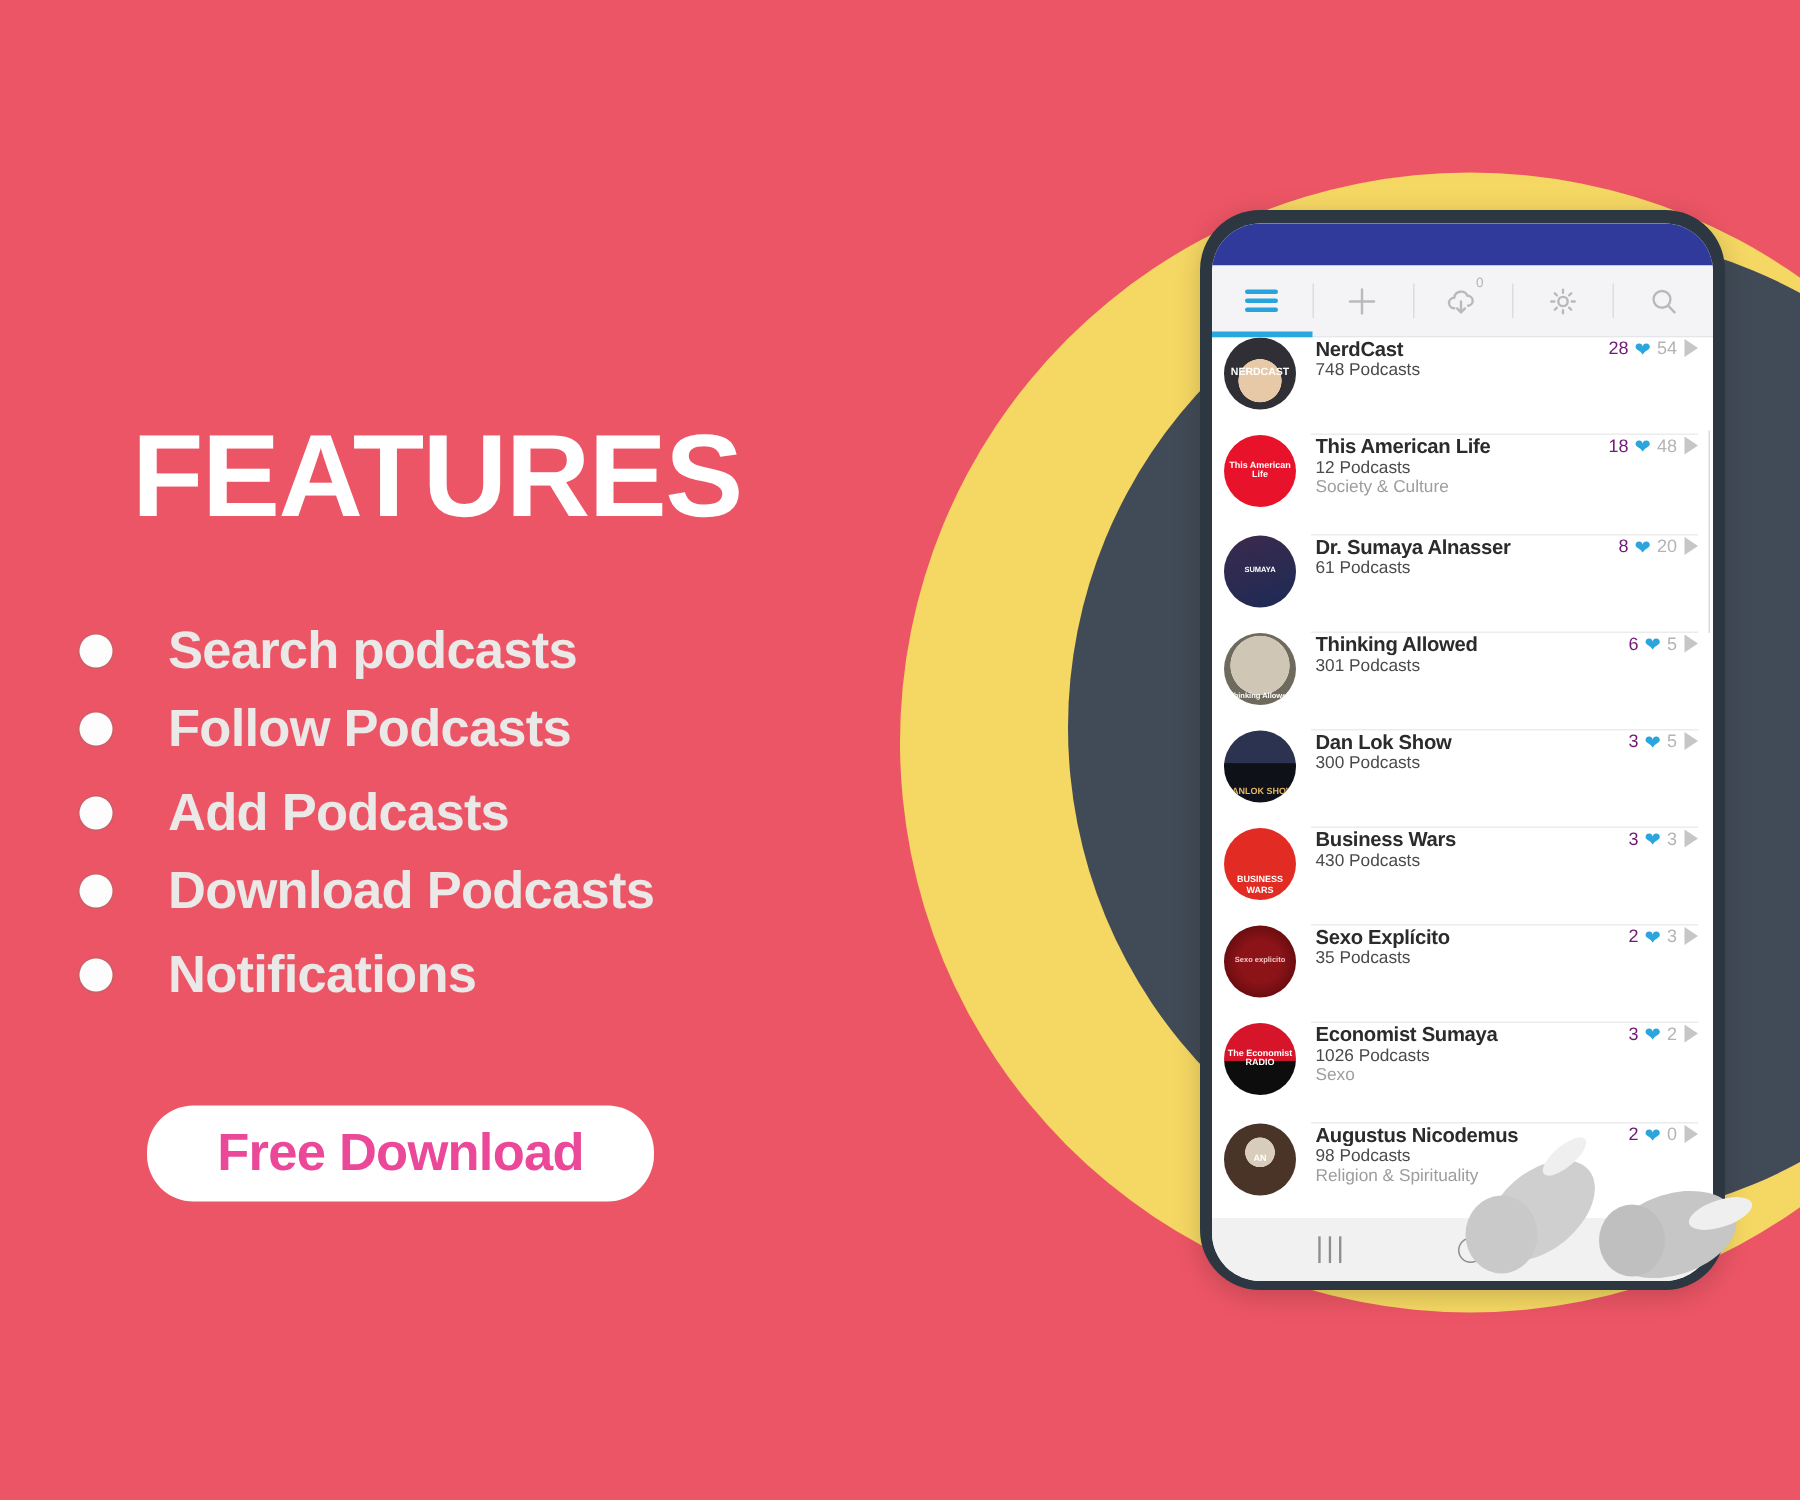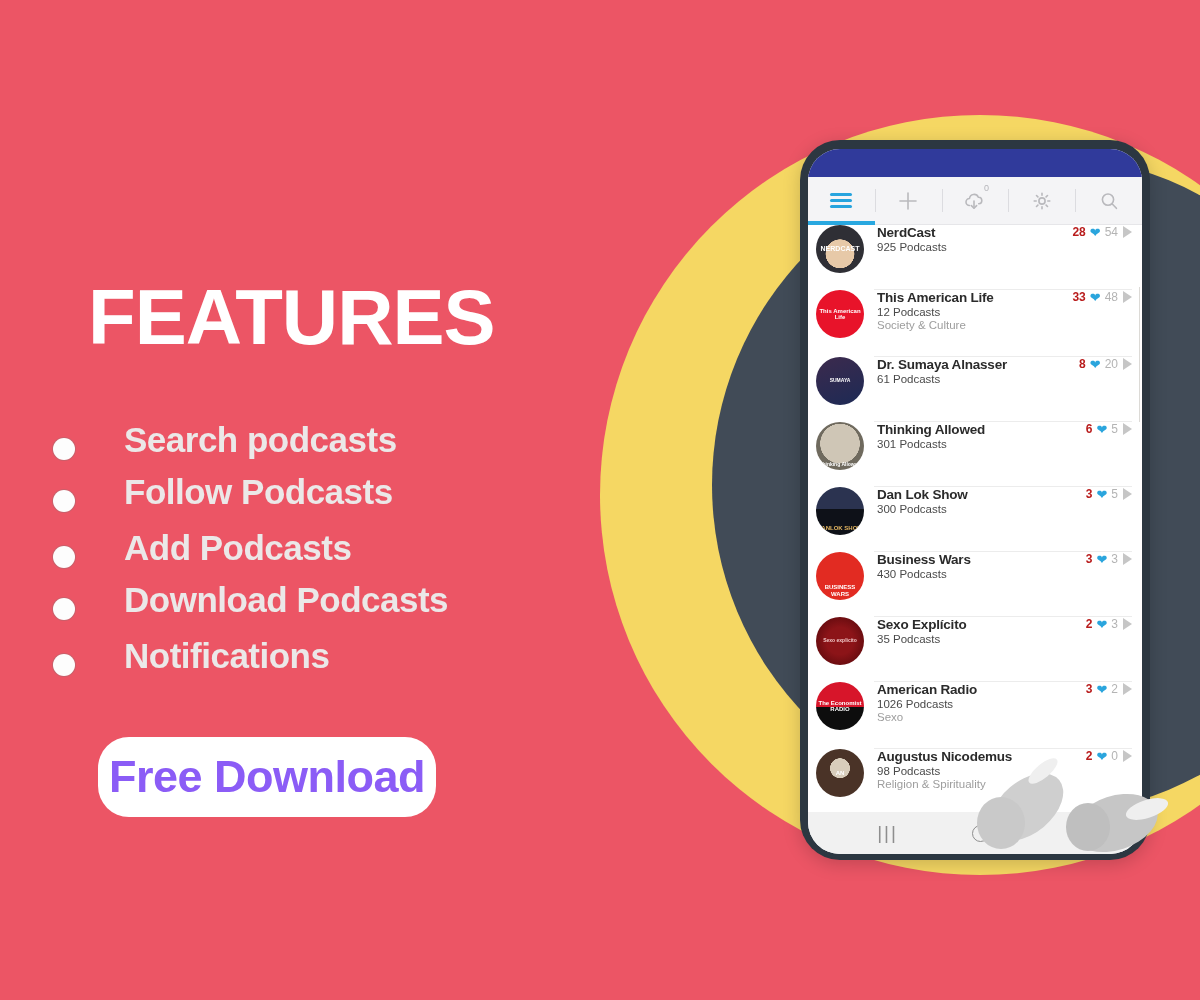--- a/index.html
+++ b/index.html
@@ -39,24 +39,23 @@
     font-size:78px;
     font-weight:bold;
     letter-spacing:-1px;
     color:#ffffff;
     line-height:0.95;
     margin-bottom:54px;
   }
   .feature-list{ list-style:none; }
   .feature-item{
     display:flex;
-    align-items:flex-end;
+    align-items:center;
     height:52px;
     margin-bottom:0px;
-    gap:12px;
   }
   .feature-item.gap-before{ margin-top:4px; }
   .bullet{
     width:22px; height:22px;
     border-radius:50%;
     background:#fdfdfd;
     box-shadow:0 0 0 1px rgba(120,120,120,.30);
     flex:0 0 auto;
     margin-left:-35px;
   }
@@ -65,27 +64,27 @@
     font-size:35px;
     font-weight:bold;
     color:#ebe8e8;
     letter-spacing:-0.5px;
     white-space:nowrap;
   }
 
   .cta-btn{
     position:absolute;
     left:98px; top:737px;
-    width:338px; height:80px;
+    width:338px; height:64px;
     border-radius:31px;
     background:#ffffff;
     border:none;
-    color:#8b5cf6;
+    color:#ec4899;
     font-family:"Liberation Sans", sans-serif;
-    font-size:45px;
+    font-size:35px;
     font-weight:bold;
     letter-spacing:-0.5px;
     cursor:pointer;
   }
 
   
   .phone{
     position:absolute;
     left:800px; top:140px;
     width:350px; height:720px;
@@ -221,21 +220,21 @@
     color:#9d9d9d;
     margin-top:1px;
   }
   .row-stats{
     flex:0 0 auto;
     display:flex;
     align-items:center;
     gap:4px;
     font-size:12px;
   }
-  .stat-likes{ color:#b91c1c; font-weight:bold; }
+  .stat-likes{ color:#701a75; font-weight:normal; }
   .heart{ color:#2aa5dd; font-size:13px; line-height:1; }
   .stat-plays{ color:#b4b4b4; }
   .play-tri{
     width:0; height:0;
     border-left:9px solid #c6c6c6;
     border-top:6px solid transparent;
     border-bottom:6px solid transparent;
     margin-left:1px;
   }
   .scroll-ind{
@@ -366,41 +365,41 @@
       </div>
 
       <div class="list">
 
         <div class="row">
           <div class="avatar" style="background:radial-gradient(circle at 50% 60%,#e7c9a8 0 38%,#2f2f35 39% 100%);">
             <span>NERDCAST</span>
           </div>
           <div class="row-text">
             <div class="row-title">NerdCast</div>
-            <div class="row-sub">925 Podcasts</div>
+            <div class="row-sub">748 Podcasts</div>
           </div>
           <div class="row-stats">
             <span class="stat-likes">28</span>
             <span class="heart">❤</span>
             <span class="stat-plays">54</span>
             <span class="play-tri"></span>
           </div>
         </div>
 
         <div class="row tall">
           <div class="avatar" style="background:#e8132a;font-size:6px;">
             <span>This American Life</span>
           </div>
           <div class="row-text">
             <div class="row-title">This American Life</div>
             <div class="row-sub">12 Podcasts</div>
             <div class="row-cat">Society &amp; Culture</div>
           </div>
           <div class="row-stats">
-            <span class="stat-likes">33</span>
+            <span class="stat-likes">18</span>
             <span class="heart">❤</span>
             <span class="stat-plays">48</span>
             <span class="play-tri"></span>
           </div>
         </div>
 
         <div class="row">
           <div class="avatar" style="background:linear-gradient(160deg,#3c2a4d,#1d2a55);font-size:5px;">
             <span>SUMAYA</span>
           </div>
@@ -478,21 +477,21 @@
             <span class="stat-plays">3</span>
             <span class="play-tri"></span>
           </div>
         </div>
 
         <div class="row tall">
           <div class="avatar" style="background:linear-gradient(180deg,#d7152a 0 52%,#0d0d0d 53% 100%);font-size:6px;">
             <span>The Economist RADIO</span>
           </div>
           <div class="row-text">
-            <div class="row-title">American Radio</div>
+            <div class="row-title">Economist Sumaya</div>
             <div class="row-sub">1026 Podcasts</div>
             <div class="row-cat">Sexo</div>
           </div>
           <div class="row-stats">
             <span class="stat-likes">3</span>
             <span class="heart">❤</span>
             <span class="stat-plays">2</span>
             <span class="play-tri"></span>
           </div>
         </div>

